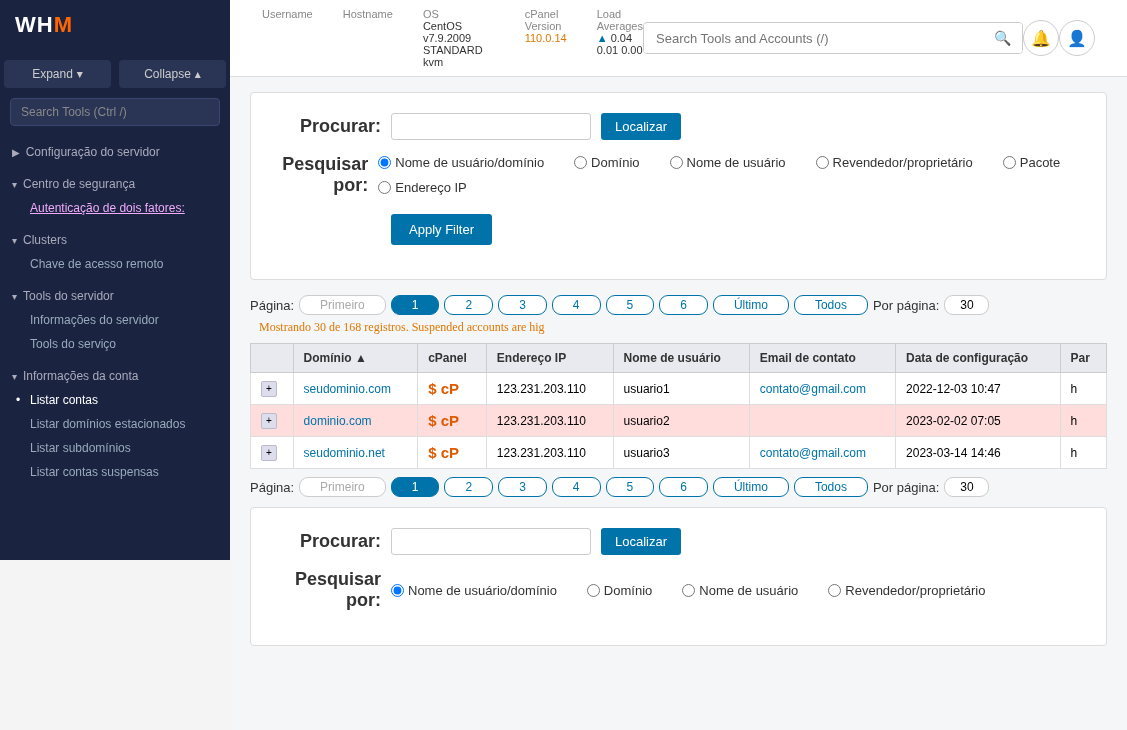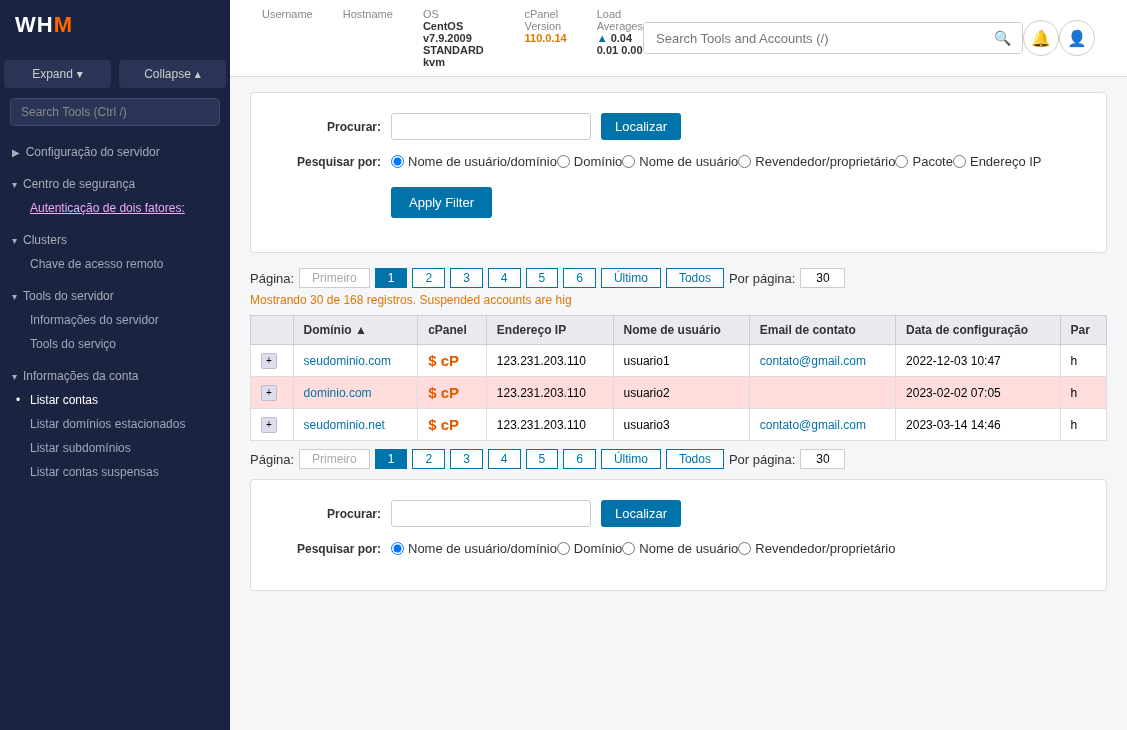--- a/index.html
+++ b/index.html
@@ -6,21 +6,21 @@
     body { font-family: Arial, sans-serif; font-size: 13px; display: flex; height: 730px; overflow: hidden; background: #f4f4f4; }
 
     
     #sidebar {
       width: 230px;
       min-width: 230px;
       background: #1a2340;
       color: #ccc;
       display: flex;
       flex-direction: column;
-      height: 730px;
+      height: 560px;
       overflow-y: auto;
     }
     #sidebar-logo {
       padding: 12px 15px;
       background: #1a2340;
       display: flex;
       align-items: center;
     }
     #sidebar-logo .logo-text {
       color: #fff;
@@ -114,21 +114,21 @@
       justify-content: space-between;
       min-height: 55px;
     }
     .topbar-info {
       display: flex;
       gap: 30px;
       font-size: 11px;
       color: #555;
     }
     .topbar-info .label { color: #888; }
-    .topbar-info .value { color: #333; font-weight: bold; }
+    .topbar-info .value { color: #333; font-weight: normal; }
     .topbar-info .value.orange { color: #e07800; }
     .topbar-right {
       display: flex;
       align-items: center;
     }
     .search-bar {
       display: flex;
       align-items: center;
       border: 1px solid #ccc;
       border-radius: 4px;
@@ -185,42 +185,42 @@
       display: flex;
       align-items: center;
       margin-bottom: 14px;
       gap: 10px;
     }
     .form-label {
       width: 110px;
       text-align: right;
       font-weight: bold;
       color: #333;
-      font-size: 12px;
+      font-size: 18px;
     }
     .form-row input[type="text"] {
       border: 1px solid #ccc;
       border-radius: 3px;
       padding: 5px 8px;
       font-size: 13px;
       width: 200px;
     }
     .btn-localizar {
       background: #0073aa;
       color: #fff;
       border: none;
       border-radius: 3px;
       padding: 6px 14px;
       font-size: 13px;
       cursor: pointer;
     }
     .radio-group {
       display: flex;
       flex-wrap: wrap;
-      gap: 10px 0;
+      gap: 10px 30px;
       align-items: center;
     }
     .radio-group label {
       display: flex;
       align-items: center;
       gap: 4px;
       font-size: 13px;
       color: #333;
       cursor: pointer;
     }
@@ -242,46 +242,47 @@
       gap: 5px;
       margin: 8px 0;
       font-size: 13px;
       color: #333;
       flex-wrap: wrap;
     }
     .page-btn {
       border: 1px solid #0073aa;
       background: #fff;
       color: #0073aa;
-      border-radius: 0;
-      padding: 2px 12px;
+      border-radius: 9px;
+      padding: 2px 20px;
       cursor: pointer;
       font-size: 12px;
     }
     .page-btn.active {
       background: #0073aa;
       color: #fff;
     }
     .page-btn.disabled {
       color: #aaa;
       border-color: #ccc;
       cursor: default;
     }
     .per-page-input {
       border: 1px solid #ccc;
-      border-radius: 0;
+      border-radius: 9px;
       padding: 2px 5px;
       width: 45px;
       font-size: 12px;
       text-align: center;
     }
     .records-info {
       font-size: 12px;
       color: #555;
-      margin-left: 0;
+      margin-left: 9px;
+      font-family: Liberation Serif, serif;
     }
     .records-info span { color: #e07800; }
 
     
     .accounts-table {
       width: 100%;
       border-collapse: collapse;
       background: #fff;
       border: 1px solid #ddd;
       font-size: 12px;

